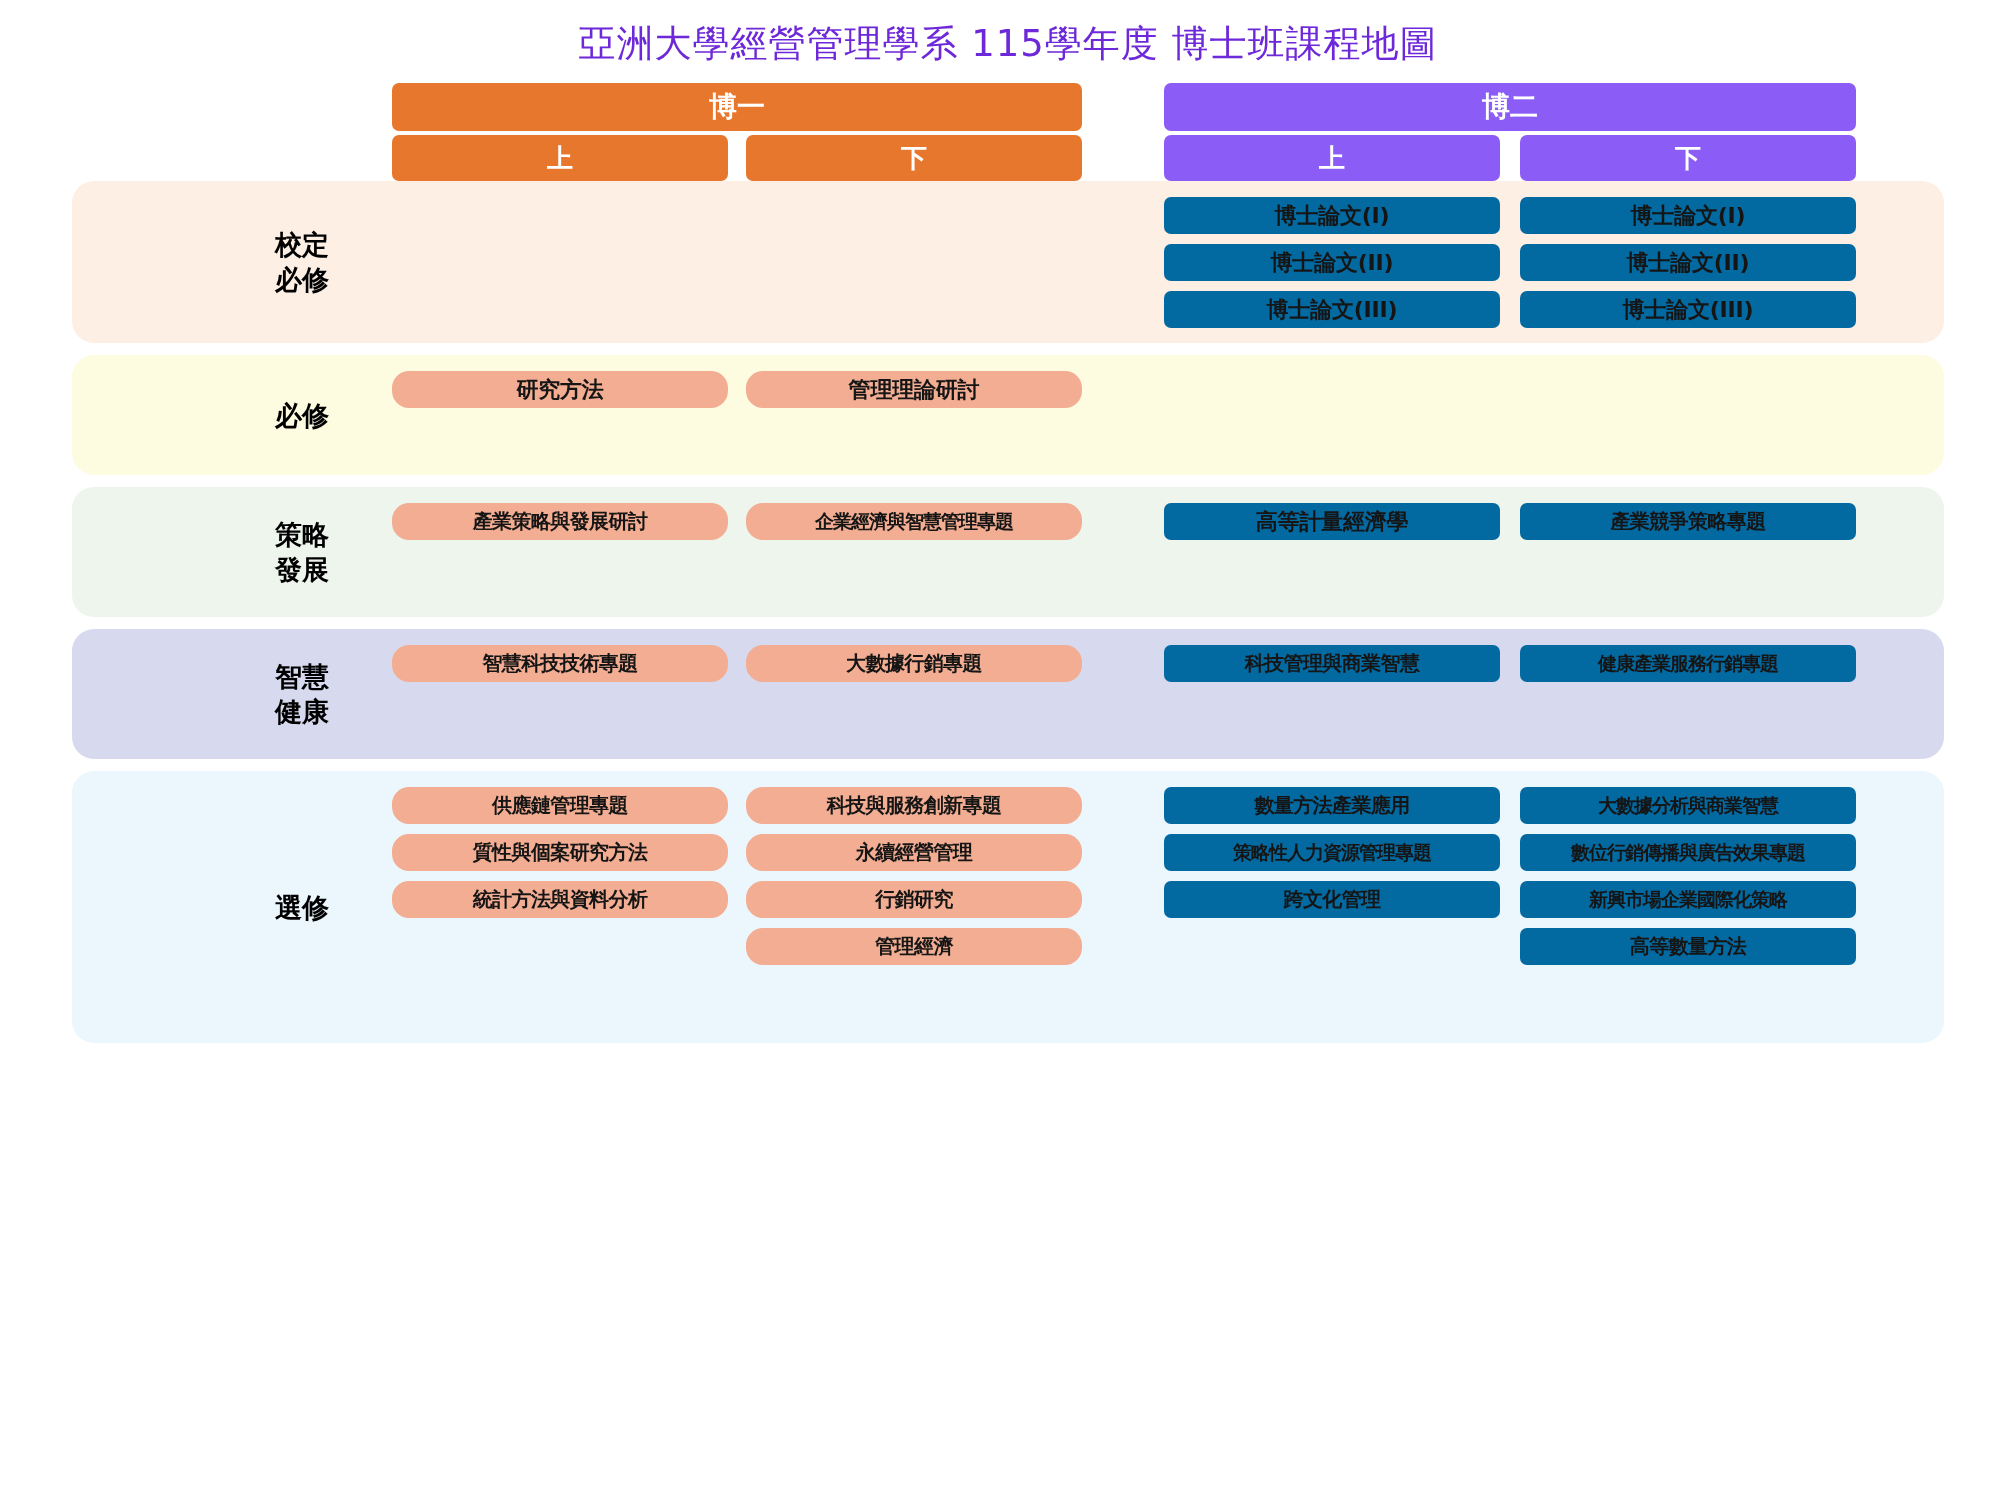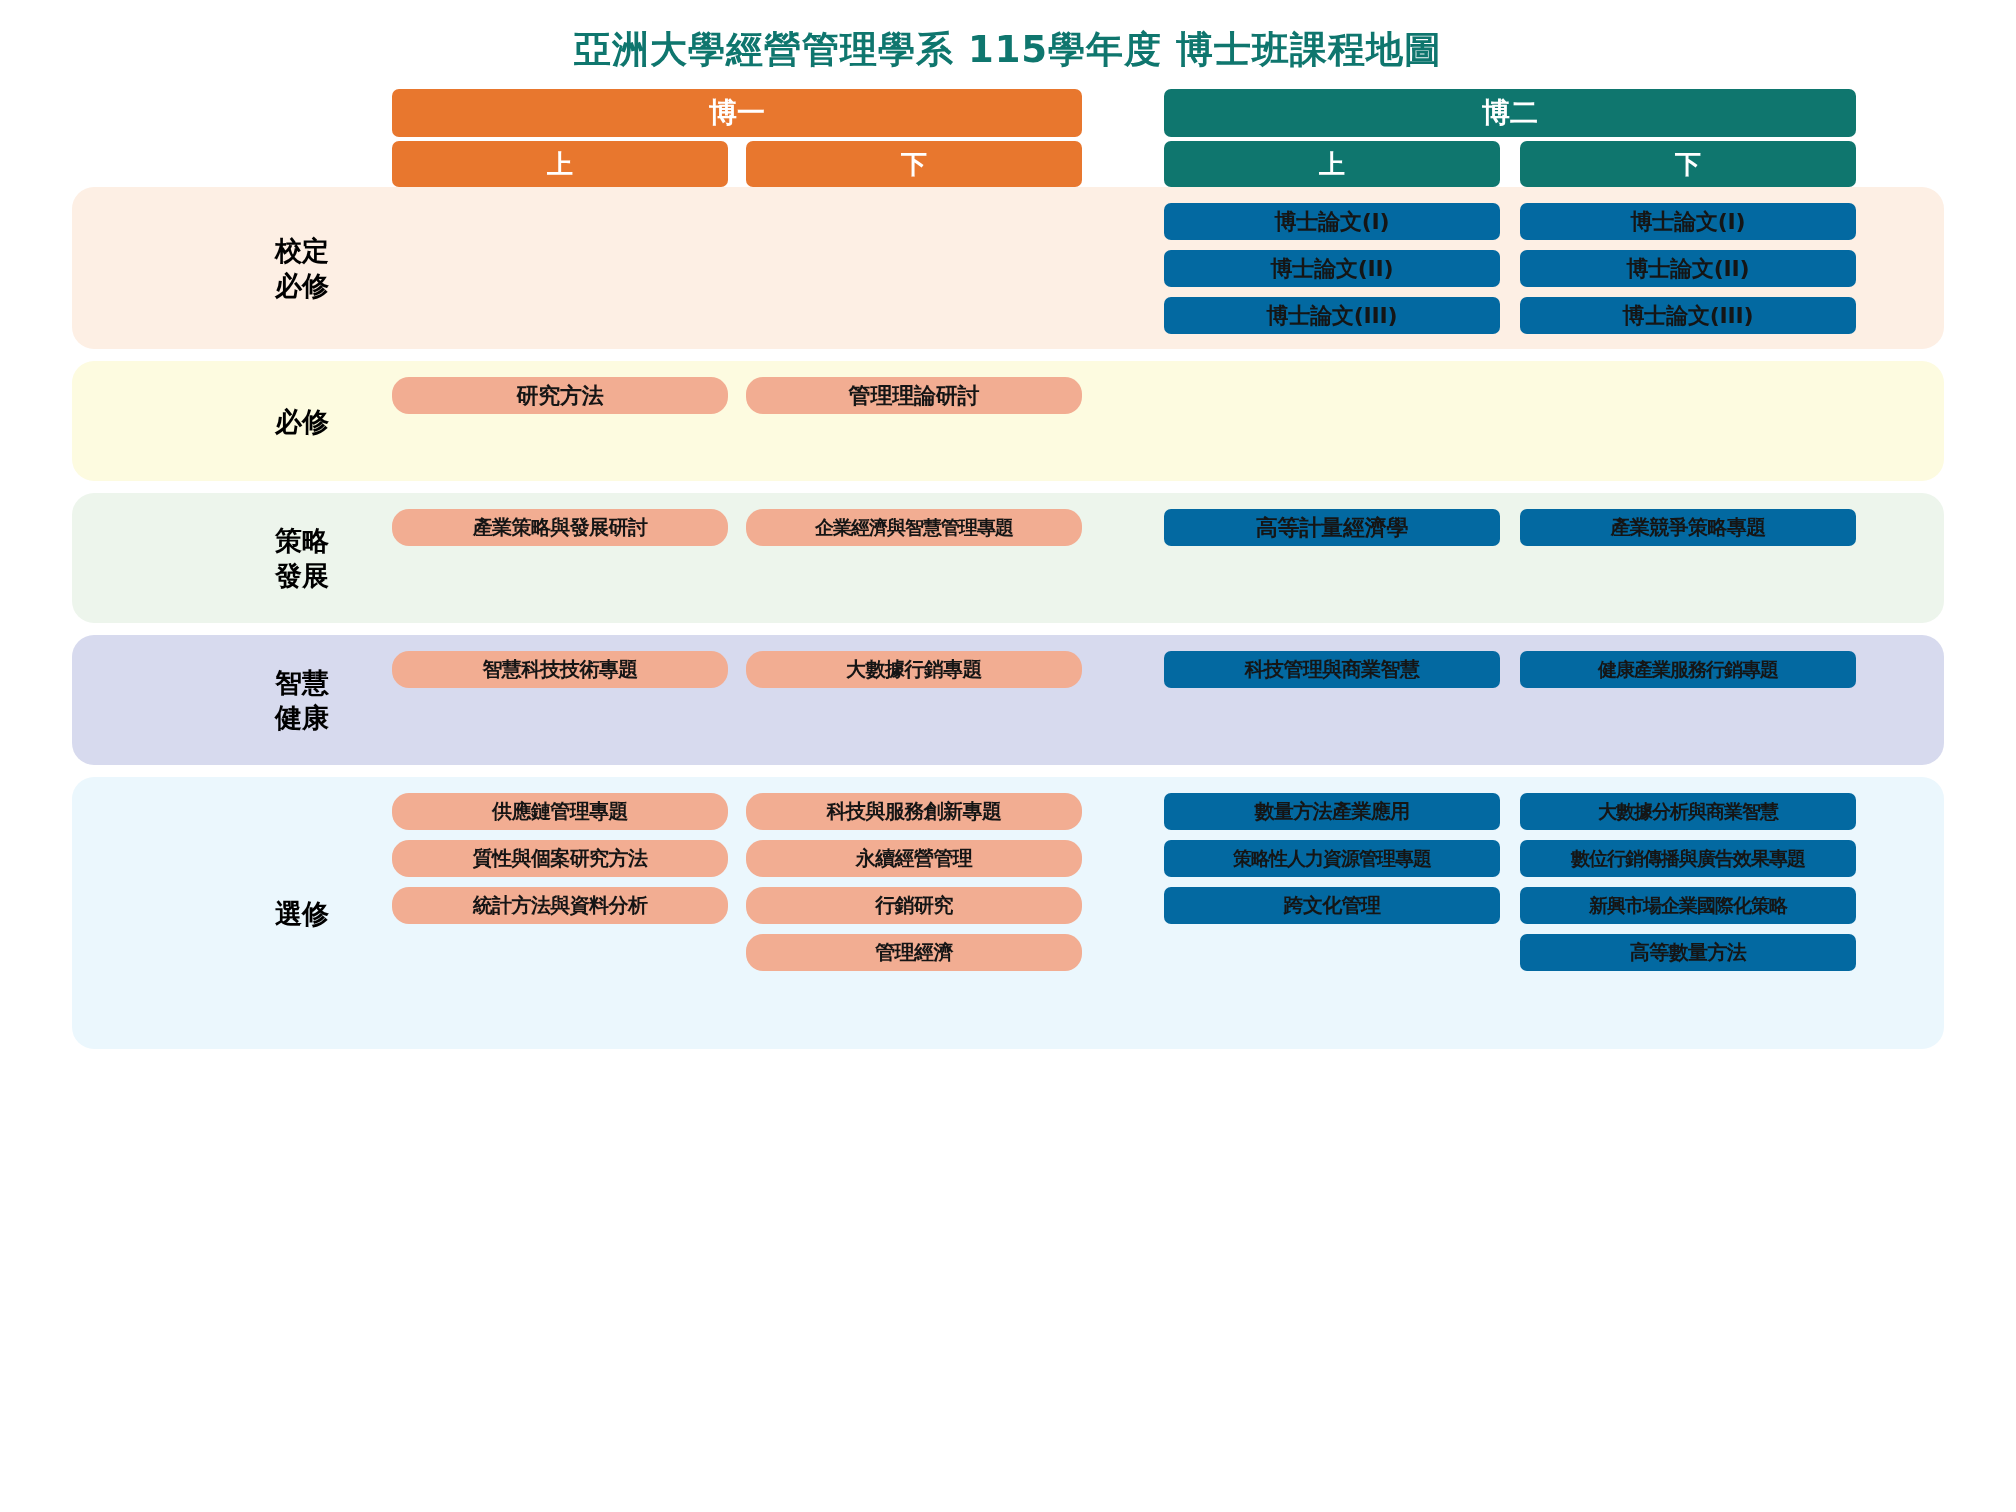--- a/index.html
+++ b/index.html
@@ -20,25 +20,25 @@
     position: relative;
     width: 2016px;
     height: 1512px;
     box-sizing: border-box;
   }
 
   
   .title {
     text-align: center;
     font-size: 37px;
-    font-weight: bold;
+    font-weight: normal;
     letter-spacing: 1px;
-    padding-top: 28px;
+    padding-top: 22px;
     line-height: 1.2;
-    color: #0f766e;
+    color: #6d28d9;
   }
 
   
   .header-zone {
     position: relative;
     margin: 17px 0 0 0;
     height: 98px;
   }
   .year-row {
     position: absolute;
@@ -73,21 +73,21 @@
     border-radius: 7px;
     color: #ffffff;
     font-size: 26px;
     font-weight: bold;
     display: flex;
     align-items: center;
     justify-content: center;
     box-sizing: border-box;
   }
   .y1 { background: #E8772E; }
-  .y2 { background: #0f766e; }
+  .y2 { background: #8b5cf6; }
 
   
   .col-y1 { left: 320px;  width: 690px; }
   .col-y2 { left: 1092px; width: 692px; }
   .col-s1 { left: 320px;  width: 336px; }
   .col-s2 { left: 674px;  width: 336px; }
   .col-s3 { left: 1092px; width: 336px; }
   .col-s4 { left: 1448px; width: 336px; }
 
   

